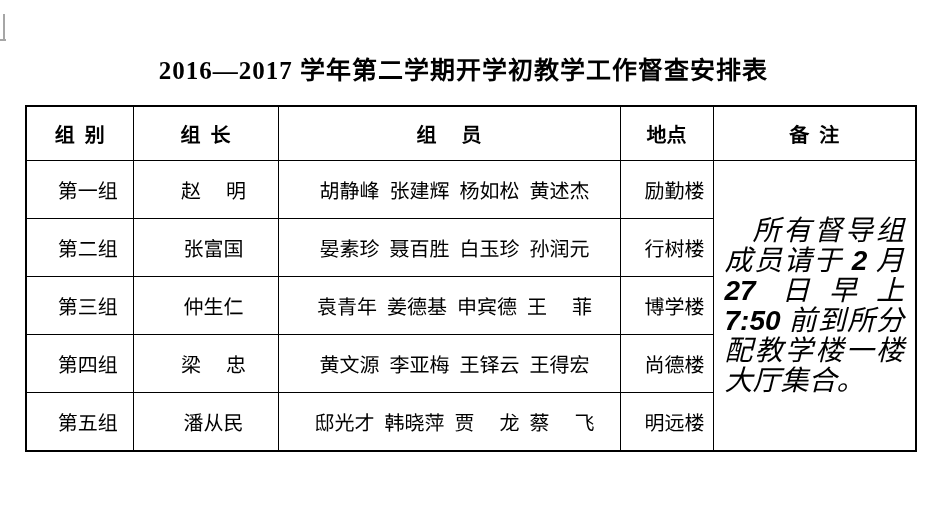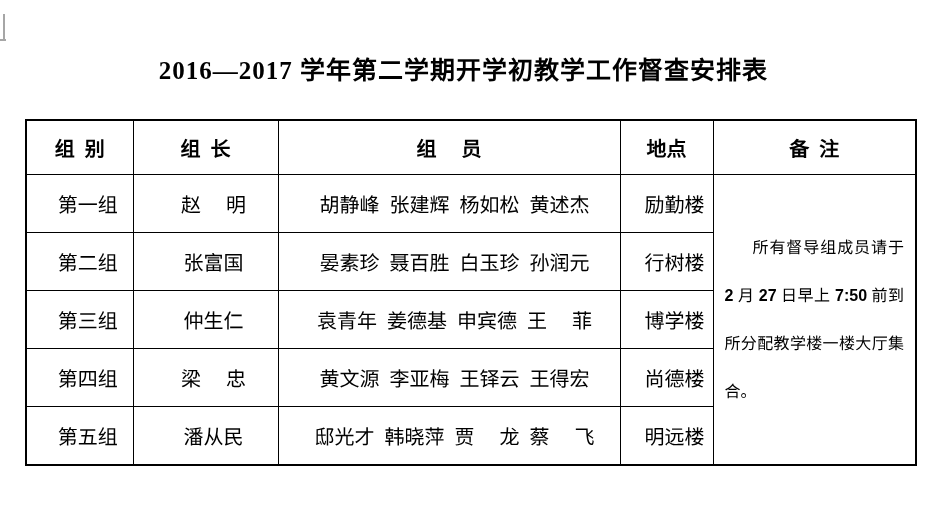--- a/index.html
+++ b/index.html
@@ -22,44 +22,44 @@
     letter-spacing:1px;
     white-space:pre-wrap;
   }
 
   table.main-table{
     position:absolute;left:25px;top:105px;
     width:890px;
     border-collapse:collapse;
     table-layout:fixed;
     border:2px solid #000;
-    margin-top:14px;
   }
   .main-table th,.main-table td{
     border:1px solid #000;
     font-size:20px;
     text-align:center;
     vertical-align:middle;
     white-space:pre-wrap;
     padding:0;
     font-weight:normal;
   }
   .main-table th{font-weight:bold;height:53px;}
   .main-table td{height:57px;padding-left:16px;}
   .members-cell{text-align:left;padding-left:11px !important;}
   .remarks-cell{
     vertical-align:middle;
     padding:0 11px !important;
   }
   .remarks-text{
     text-align:justify;
     text-indent:28px;
-    line-height:48px;
-    font-size:16px;
+    line-height:30px;
+    font-size:28px;
     white-space:normal;
+    font-style:italic;
   }
   .rem-bold{
     font-weight:bold;
     font-family:"Liberation Sans","DejaVu Sans",sans-serif;
   }
   .footer-date{
     position:absolute;top:486px;right:44px;
     font-size:20px;
     white-space:pre-wrap;
   }

